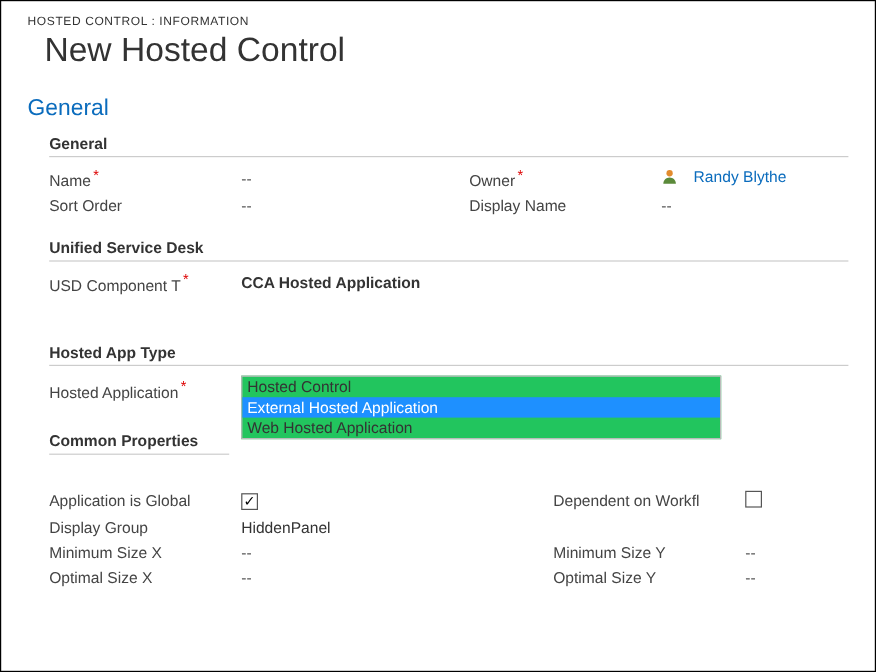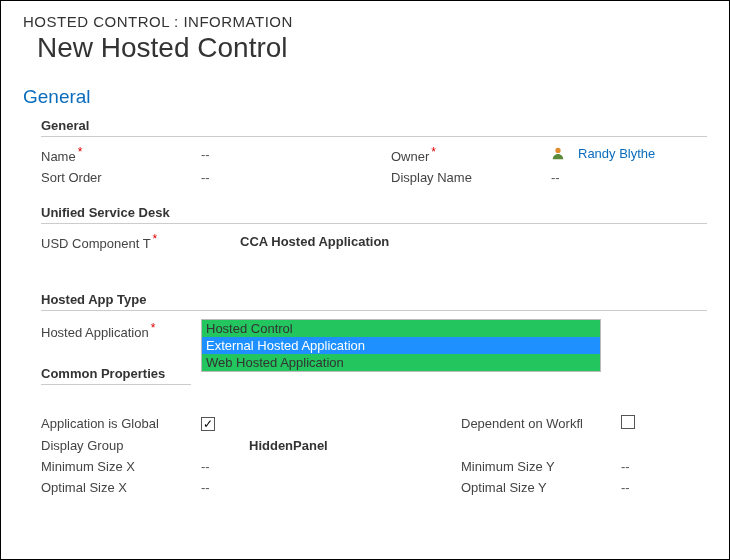--- a/index.html
+++ b/index.html
@@ -9,21 +9,21 @@
     font-size: 13px;
     color: #333;
     background: #fff;
     width: 730px;
     height: 560px;
     border: 1px solid #000;
     padding: 12px 22px 0 22px;
     overflow: hidden;
   }
   .breadcrumb {
-    font-size: 15px;
+    font-size: 10px;
     letter-spacing: 0.5px;
     color: #333;
   }
   .page-title {
     font-size: 28px;
     font-weight: 300;
     color: #333;
     margin: 2px 0 22px 14px;
   }
   .section-nav {
@@ -122,21 +122,21 @@
     <div class="field-value dash">--</div>
   </div>
 </div>
 
 <div class="spacer-sm"></div>
 
 <div class="group">
   <div class="group-header">Unified Service Desk</div>
   <div class="field-grid">
     <div class="field-label"><span>USD Component T</span><span class="required">*</span></div>
-    <div class="field-value" style="grid-column: span 3; font-weight:600;margin-left:39px;">CCA Hosted Application</div>
+    <div class="field-value" style="grid-column: span 3; font-weight:600;">CCA Hosted Application</div>
   </div>
 </div>
 
 <div class="spacer-lg"></div>
 
 <div class="group">
   <div class="group-header">Hosted App Type</div>
   <div style="display:flex; align-items:flex-start; gap:10px;">
     <div class="field-label" style="width:150px; padding-top:2px;"><span>Hosted Application</span><span class="required">*</span></div>
     <div class="dropdown" id="hosted-dropdown">
@@ -150,21 +150,21 @@
 <div class="group" style="margin-top:-16px;">
   <div class="group-header" style="width:150px; border-bottom:1px solid #ccc;">Common Properties</div>
   <div style="height:22px;"></div>
   <div class="field-grid" style="grid-template-columns: 150px 60px 180px 150px 60px;">
     <div class="field-label">Application is Global</div>
     <div style="grid-column: span 2;"><span class="checkbox checked"></span></div>
     <div class="field-label">Dependent on Workfl</div>
     <div><span class="checkbox"></span></div>
 
     <div class="field-label">Display Group</div>
-    <div class="field-value" style="grid-column: span 4; font-weight:700;margin-left:48px;">HiddenPanel</div>
+    <div class="field-value" style="grid-column: span 4; font-weight:400;">HiddenPanel</div>
 
     <div class="field-label">Minimum Size X</div>
     <div class="field-value dash" style="grid-column: span 2;">--</div>
     <div class="field-label">Minimum Size Y</div>
     <div class="field-value dash">--</div>
 
     <div class="field-label">Optimal Size X</div>
     <div class="field-value dash" style="grid-column: span 2;">--</div>
     <div class="field-label">Optimal Size Y</div>
     <div class="field-value dash">--</div>

